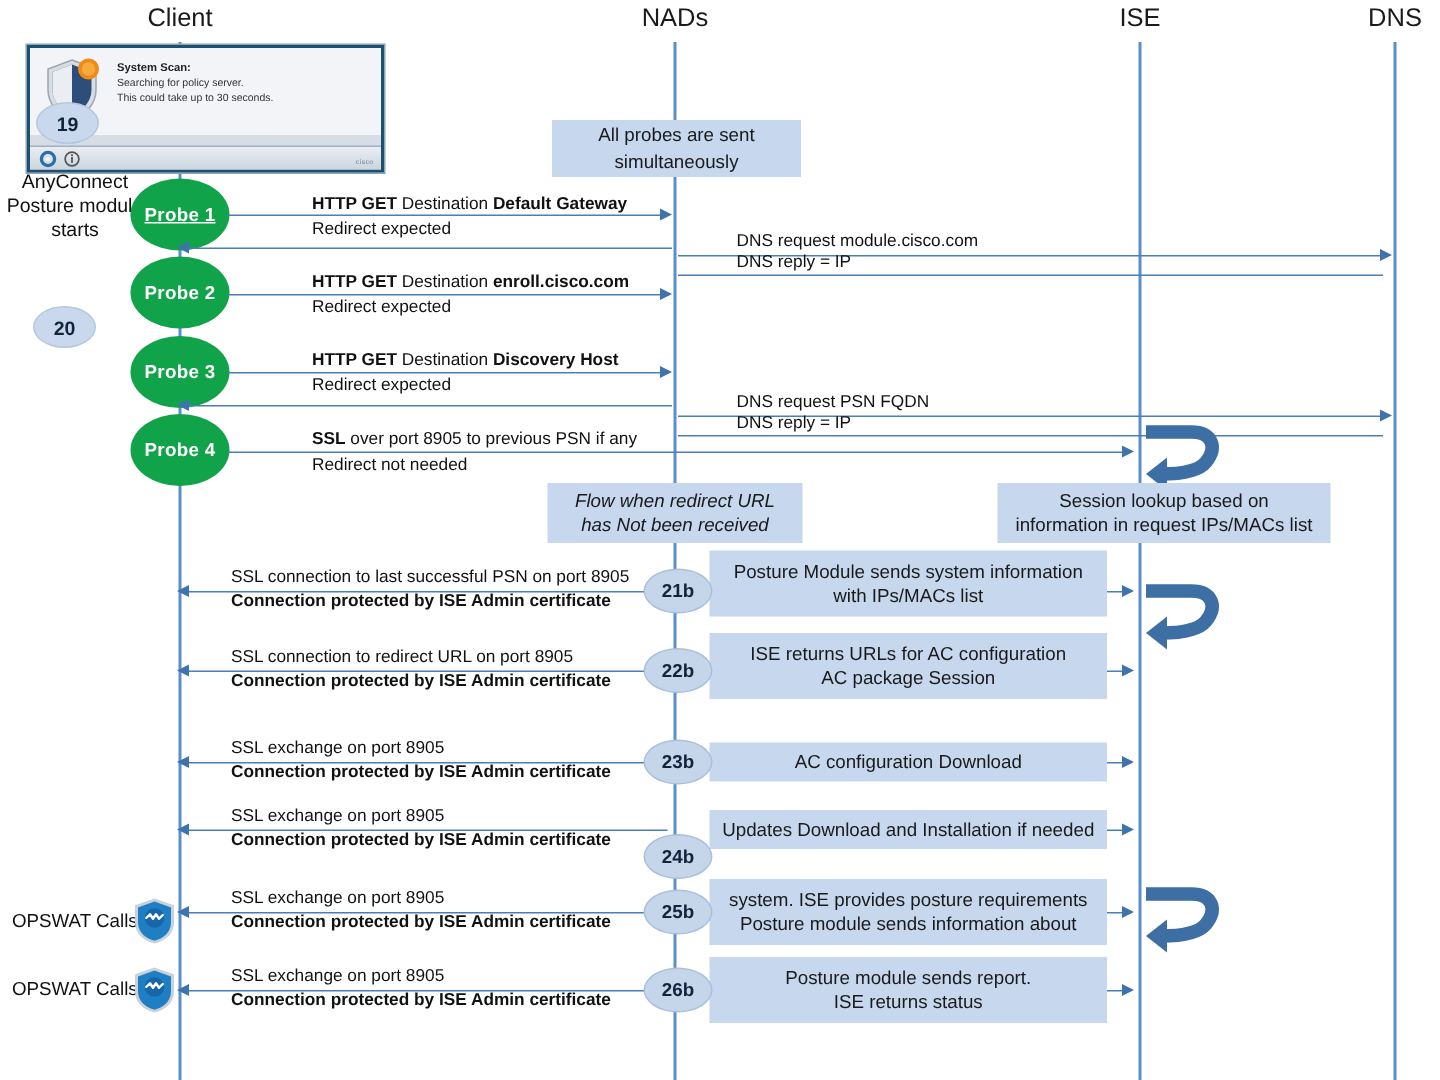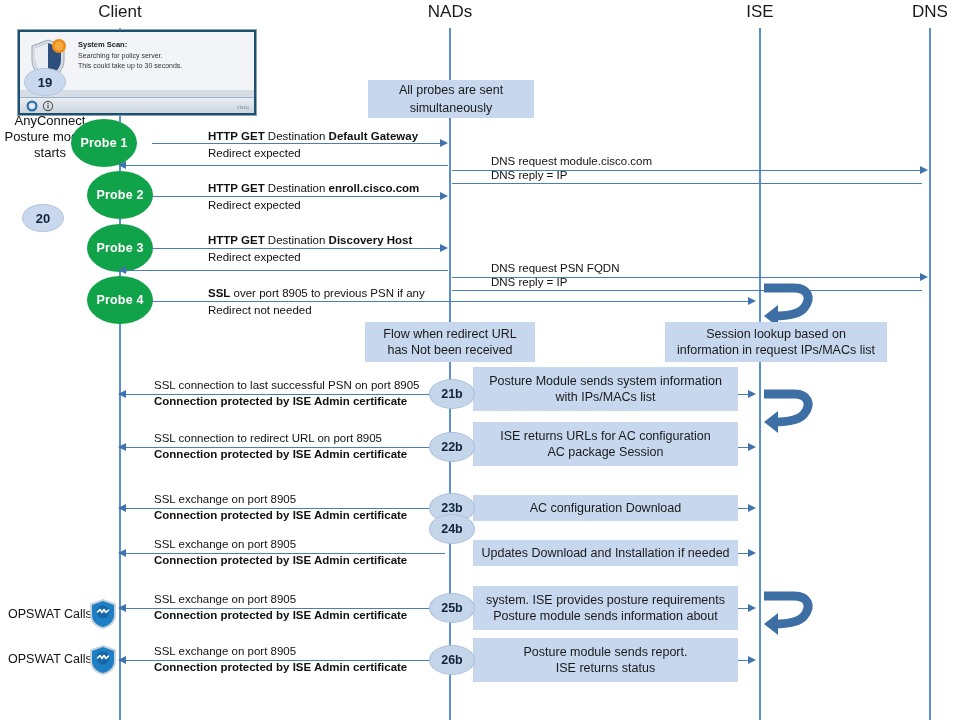--- a/index.html
+++ b/index.html
@@ -124,21 +124,21 @@
   <div class="callout" style="left:45px;top:82px;">19</div>
   <div class="callout" style="left:43px;top:218px;">20</div>
 
   <div class="leftlabel" style="left:0px;top:113px;width:100px;">AnyConnect Posture module starts</div>
 
   <div class="note" style="left:368px;top:80px;width:166px;height:38px;flex-direction:column;justify-content:space-between;">
     <span>All probes are sent</span>
     <span>simultaneously</span>
   </div>
 
-  <div class="probe" style="left:104px;top:143px;">Probe 1</div>
+  <div class="probe" style="left:120px;top:143px;text-decoration:underline;">Probe 1</div>
   <div class="msgline" style="left:152px;top:143px;width:294px;"></div>
   <div class="arrowR" style="left:440px;top:143px;"></div>
   <div class="msgtxt" style="left:190px;top:130px;"><b>HTTP GET</b><span> Destination </span><b>Default Gateway</b></div>
   <div class="msgtxt" style="left:190px;top:147px;">Redirect expected</div>
 
   <div class="msgline" style="left:125px;top:165px;width:323px;"></div>
   <div class="arrowL" style="left:118px;top:165px;"></div>
 
   <div class="msgline" style="left:452px;top:170px;width:470px;"></div>
   <div class="arrowR" style="left:920px;top:170px;"></div>
@@ -171,21 +171,21 @@
   <div class="msgline" style="left:152px;top:301px;width:602px;"></div>
   <div class="arrowR" style="left:748px;top:301px;"></div>
   <div class="msgtxt" style="left:190px;top:287px;"><b>SSL</b><span> over port 8905 to previous PSN if any</span></div>
   <div class="msgtxt" style="left:190px;top:304px;">Redirect not needed</div>
 
   <svg class="loop" style="left:760px;top:280px;" viewBox="0 0 58 52">
     <path d="M4 8 H34 C48 8 52 18 44 28 C40 33 30 36 14 36" fill="none" stroke="#3d6fa5" stroke-width="9" stroke-linecap="butt"></path>
     <path d="M18 25 L4 36 L18 47 Z" fill="#3d6fa5"></path>
   </svg>
 
-  <div class="note" style="left:365px;top:322px;width:170px;height:40px;flex-direction:column;">
+  <div class="note" style="left:365px;top:322px;width:170px;height:40px;flex-direction:column;font-style:italic;">
     <span>Flow when  redirect URL</span>
     <span>has Not been received</span>
   </div>
 
   <div class="note" style="left:665px;top:322px;width:222px;height:40px;flex-direction:column;">
     <span>Session lookup based on</span>
     <span>information in request IPs/MACs list</span>
   </div>
 
   <div class="msgline" style="left:125px;top:394px;width:320px;"></div>
@@ -223,21 +223,21 @@
   <div class="msgtxt bold" style="left:136px;top:509px;">Connection  protected by ISE Admin certificate</div>
   <div class="step" style="left:452px;top:508px;">23b</div>
   <div class="note" style="left:473px;top:495px;width:265px;height:26px;">AC configuration Download</div>
   <div class="msgline" style="left:738px;top:508px;width:16px;"></div>
   <div class="arrowR" style="left:748px;top:508px;"></div>
 
   <div class="msgline" style="left:125px;top:553px;width:320px;"></div>
   <div class="arrowL" style="left:118px;top:553px;"></div>
   <div class="msgtxt" style="left:136px;top:538px;">SSL exchange on port 8905</div>
   <div class="msgtxt bold" style="left:136px;top:554px;">Connection  protected by ISE Admin certificate</div>
-  <div class="step" style="left:452px;top:529px;">24b</div>
+  <div class="step" style="left:452px;top:571px;">24b</div>
   <div class="note" style="left:473px;top:540px;width:265px;height:26px;">Updates Download and Installation if needed</div>
   <div class="msgline" style="left:738px;top:553px;width:16px;"></div>
   <div class="arrowR" style="left:748px;top:553px;"></div>
 
   <div class="opswat-label" style="left:8px;top:607px;">OPSWAT Calls</div>
   <svg class="opswat" style="left:88px;top:598px;" viewBox="0 0 30 32">
     <path d="M15 1 L28 5.5 V17 C28 25 21.5 29.5 15 31 C8.5 29.5 2 25 2 17 V5.5 Z" fill="#c9d2d8"></path>
     <path d="M15 3 L26 7 V17 C26 23.8 20.4 27.8 15 29.1 C9.6 27.8 4 23.8 4 17 V7 Z" fill="#1e7fc4"></path>
     <circle cx="15" cy="14" r="6.5" fill="#1666a8"></circle>
     <path d="M9.5 14 L12 11.5 L14 14.5 L16 11.5 L18 14.5 L20.5 12" fill="none" stroke="#ffffff" stroke-width="1.6" stroke-linecap="round" stroke-linejoin="round"></path>

